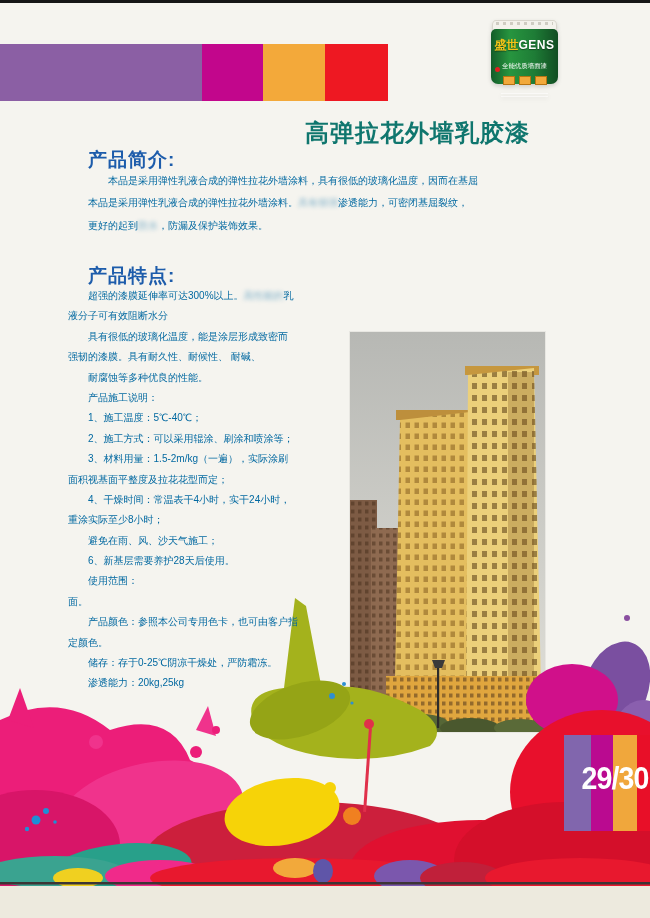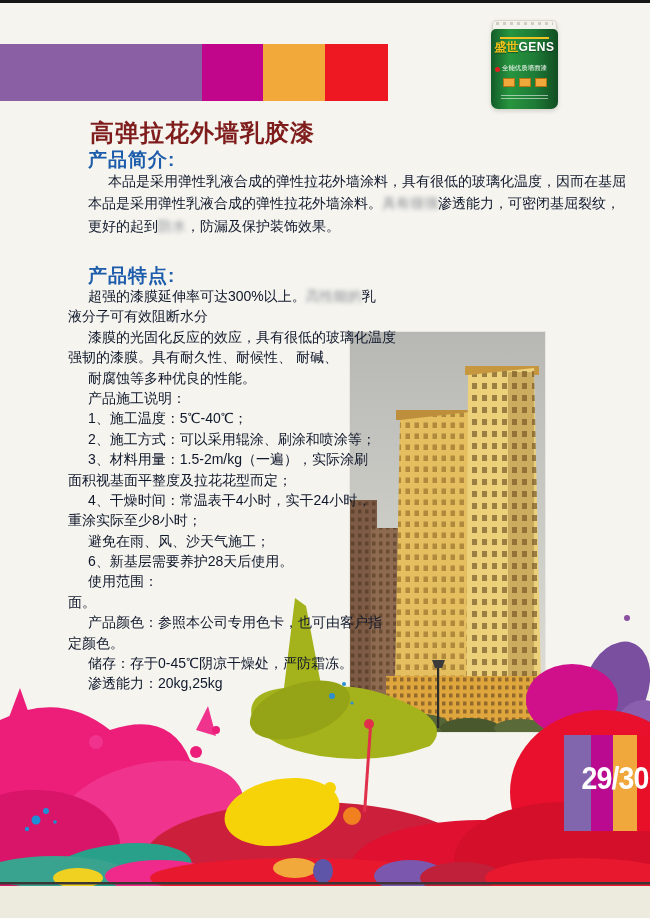--- a/index.html
+++ b/index.html
@@ -7,46 +7,46 @@
     position:relative;width:650px;height:918px;overflow:hidden;
     background:#f5f4ef;
     font-family:"Liberation Sans", sans-serif;
     margin:0 auto;
   }
   .top-edge{position:absolute;top:0;left:0;width:650px;height:3px;background:#161616;}
   
   .top-bar{position:absolute;top:44px;left:0;height:57px;display:flex;}
   .top-bar .seg{height:100%;}
   
-  .can{position:absolute;left:491px;top:20px;width:67px;height:89px;filter:drop-shadow(0 2px 2px rgba(0,0,0,.15));}
+  .can{position:absolute;left:491px;top:20px;width:67px;height:64px;filter:drop-shadow(0 2px 2px rgba(0,0,0,.15));}
   .can-lid{position:absolute;top:0;left:1px;right:1px;height:11px;background:#f4f2ec;border-radius:4px/5px;
     border:1px solid #d8d5cc;}
   .can-lid:before{content:"";position:absolute;top:1px;left:3px;right:3px;height:3px;
     background:repeating-linear-gradient(90deg,#cfccc2 0 3px,transparent 3px 7px);}
   .can-body{position:absolute;top:9px;left:0;right:0;bottom:0;
     background:linear-gradient(90deg,#135c29 0%,#27953f 28%,#1e7c36 65%,#114d22 100%);
     border-radius:5px 5px 7px 7px;display:flex;flex-direction:column;align-items:center;}
   .can-topline{margin-top:8px;width:72%;height:2px;background:#f0c322;}
   .can-brand{margin-top:2px;font-weight:bold;font-size:12px;line-height:13px;white-space:nowrap;
     text-shadow:0 1px 1px rgba(0,0,0,.4);}
   .can-brand .cn{color:#f5c418;}
   .can-brand .en{color:#ffffff;letter-spacing:.5px;}
   .can-sub{margin-top:9px;font-size:7px;color:#ffffff;white-space:nowrap;transform:scale(.92);}
   .can-dot{position:absolute;left:4px;top:38px;width:5px;height:5px;border-radius:50%;background:#e02020;}
   .can-badges{margin-top:5px;display:flex;gap:4px;}
   .can-badges i{display:block;width:10px;height:7px;background:#f2a93b;border:1px solid #b87412;}
   .can-lines{margin-top:6px;width:70%;}
   .can-lines i{display:block;height:1px;margin-top:2px;background:rgba(255,255,255,.55);}
   
   .doc-title{position:absolute;top:116px;left:90px;width:440px;height:34px;line-height:34px;
-    text-align:left;font-size:24px;font-weight:bold;color:#7f1d1d;letter-spacing:1px;}
+    text-align:right;font-size:24px;font-weight:bold;color:#0f766e;letter-spacing:1px;}
   .sec-heading{position:absolute;left:88px;font-size:19px;font-weight:bold;color:#1d5cab;letter-spacing:1px;}
   #intro-heading{top:147px;}
   #features-heading{top:263px;}
-  .textblock{position:absolute;color:#0f172a;font-size:14px;}
+  .textblock{position:absolute;color:#0369a1;font-size:10px;}
   #intro-lines{left:88px;top:170px;width:500px;}
   #intro-lines .line{height:22.4px;line-height:22.4px;white-space:nowrap;}
   #features-lines{left:68px;top:286px;width:300px;}
   #features-lines .line{height:20.4px;line-height:20.4px;white-space:nowrap;}
   .line.indent{padding-left:20px;}
   .blurred{filter:blur(2px);opacity:.5;}
   
   .photo{position:absolute;left:350px;top:332px;width:195px;height:400px;z-index:1;
     box-shadow:0 0 0 1px rgba(0,0,0,.05);}
   .splash{position:absolute;left:0;top:560px;width:650px;height:326px;z-index:2;pointer-events:none;}
@@ -99,37 +99,37 @@
   <div class="textblock textlayer" id="intro-lines">
       <div class="line indent"><span>本品是采用弹性乳液合成的弹性拉花外墙涂料，具有很低的玻璃化温度，因而在基屈</span></div>
       <div class="line"><span>本品是采用弹性乳液合成的弹性拉花外墙涂料。</span><span class="blurred">具有很强</span><span>渗透能力，可密闭基屈裂纹，</span></div>
       <div class="line"><span>更好的起到</span><span class="blurred">防水</span><span>，防漏及保护装饰效果。</span></div>
     </div>
 
   <div class="sec-heading textlayer" id="features-heading">产品特点:</div>
   <div class="textblock textlayer" id="features-lines">
       <div class="line indent"><span>超强的漆膜延伸率可达300%以上。</span><span class="blurred">高性能的</span><span>乳</span></div>
       <div class="line"><span>液分子可有效阻断水分</span></div>
-      <div class="line indent"><span>漆膜的光固化反应的效应，具有很低的玻璃化温度</span></div>
+      <div class="line indent"><span>具有很低的玻璃化温度，能是涂层形成致密而</span></div>
       <div class="line"><span>强韧的漆膜。具有耐久性、耐候性、 耐碱、</span></div>
       <div class="line indent"><span>耐腐蚀等多种优良的性能。</span></div>
       <div class="line indent"><span>产品施工说明：</span></div>
       <div class="line indent"><span>1、施工温度：5℃-40℃；</span></div>
       <div class="line indent"><span>2、施工方式：可以采用辊涂、刷涂和喷涂等；</span></div>
       <div class="line indent"><span>3、材料用量：1.5-2m/kg（一遍），实际涂刷</span></div>
       <div class="line"><span>面积视基面平整度及拉花花型而定；</span></div>
       <div class="line indent"><span>4、干燥时间：常温表干4小时，实干24小时，</span></div>
       <div class="line"><span>重涂实际至少8小时；</span></div>
       <div class="line indent"><span>避免在雨、风、沙天气施工；</span></div>
       <div class="line indent"><span>6、新基层需要养护28天后使用。</span></div>
       <div class="line indent"><span>使用范围：</span></div>
       <div class="line"><span>面。</span></div>
       <div class="line indent"><span>产品颜色：参照本公司专用色卡，也可由客户指</span></div>
       <div class="line"><span>定颜色。</span></div>
-      <div class="line indent"><span>储存：存于0-45℃阴凉干燥处，严防霜冻。</span></div>
+      <div class="line indent"><span>储存：存于0-25℃阴凉干燥处，严防霜冻。</span></div>
       <div class="line indent"><span>渗透能力：20kg,25kg</span></div>
     </div>
 
   <div class="photo">
     <svg width="195" height="400" viewBox="0 0 195 400" xmlns="http://www.w3.org/2000/svg">
       <defs>
         <linearGradient id="sky" x1="0" y1="0" x2="0" y2="1">
           <stop offset="0" stop-color="#b7b8b4"></stop>
             <stop offset="1" stop-color="#e2e1da"></stop>
         </linearGradient>

